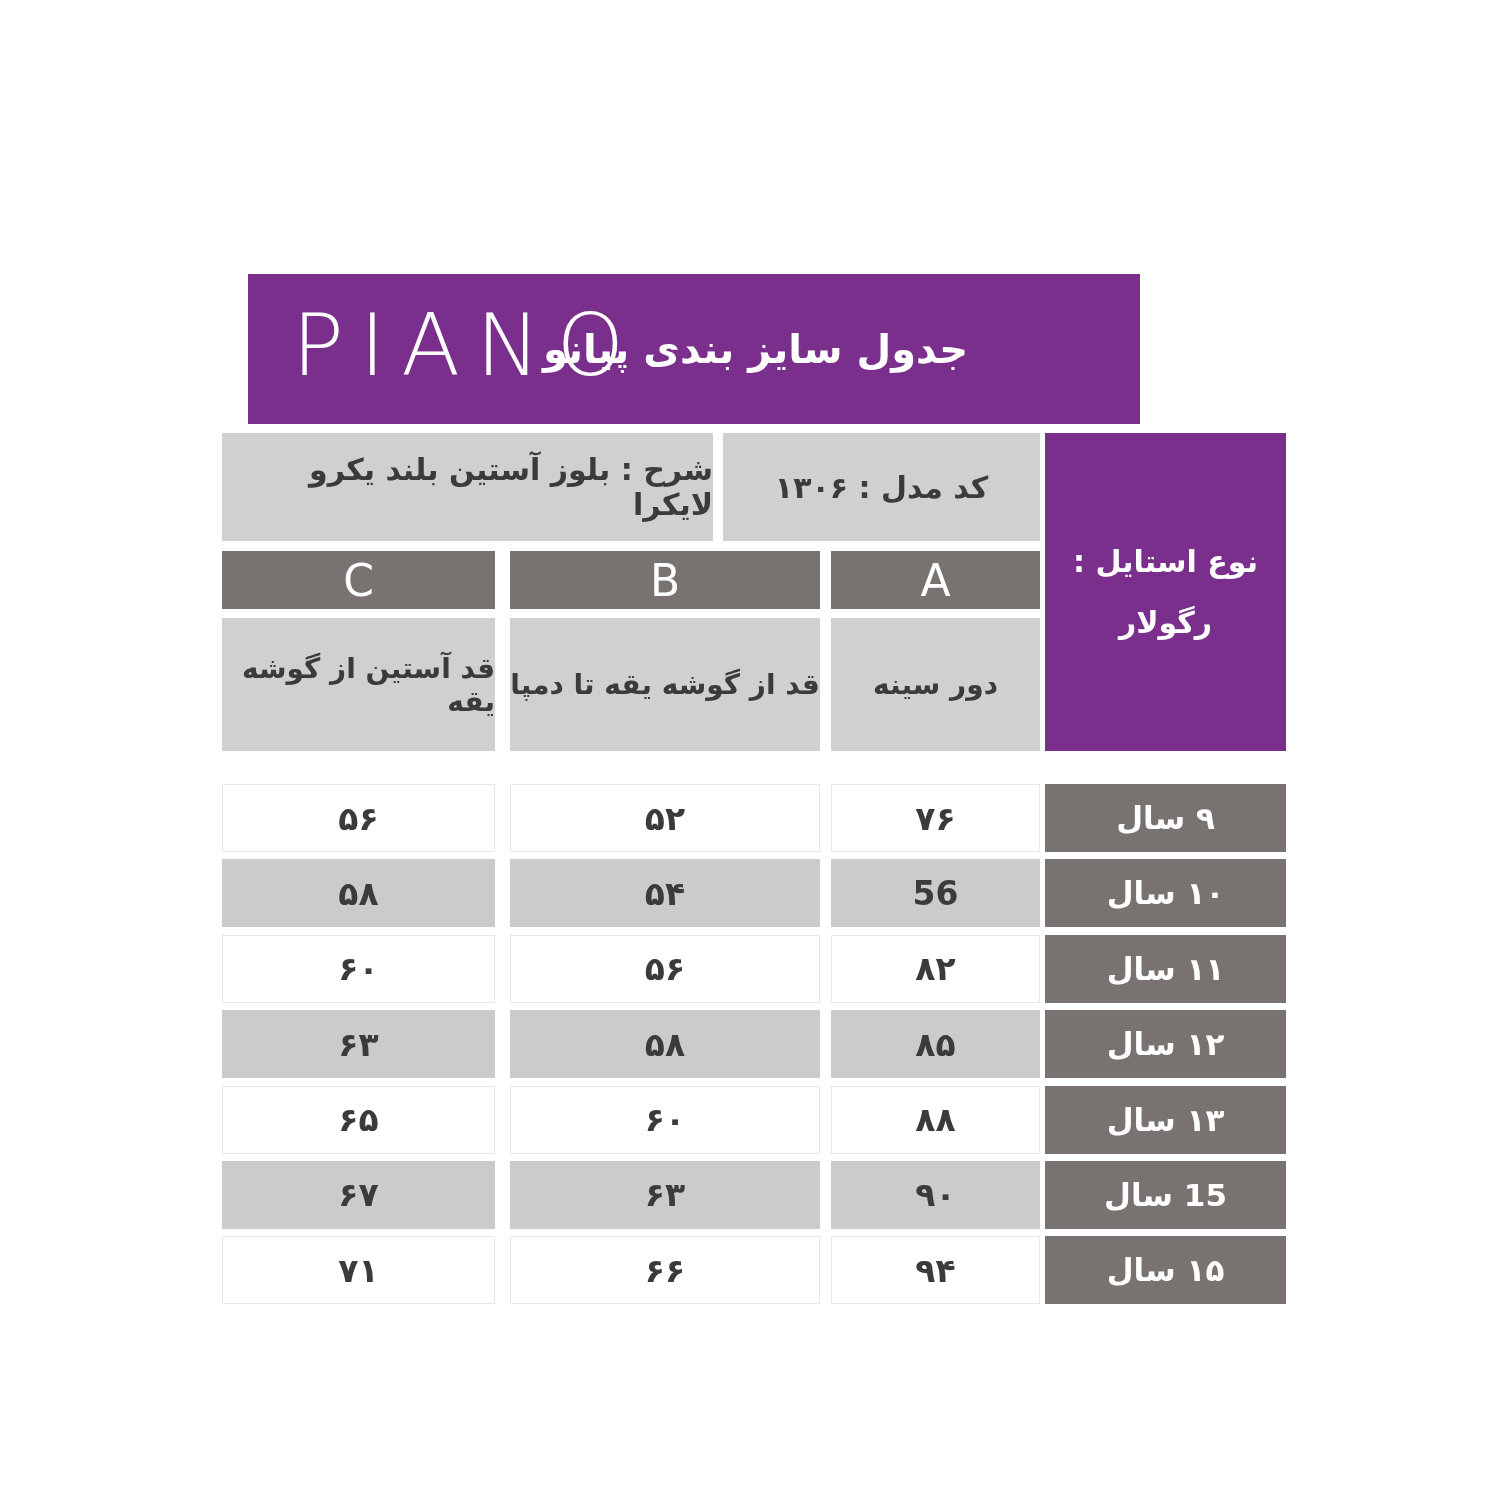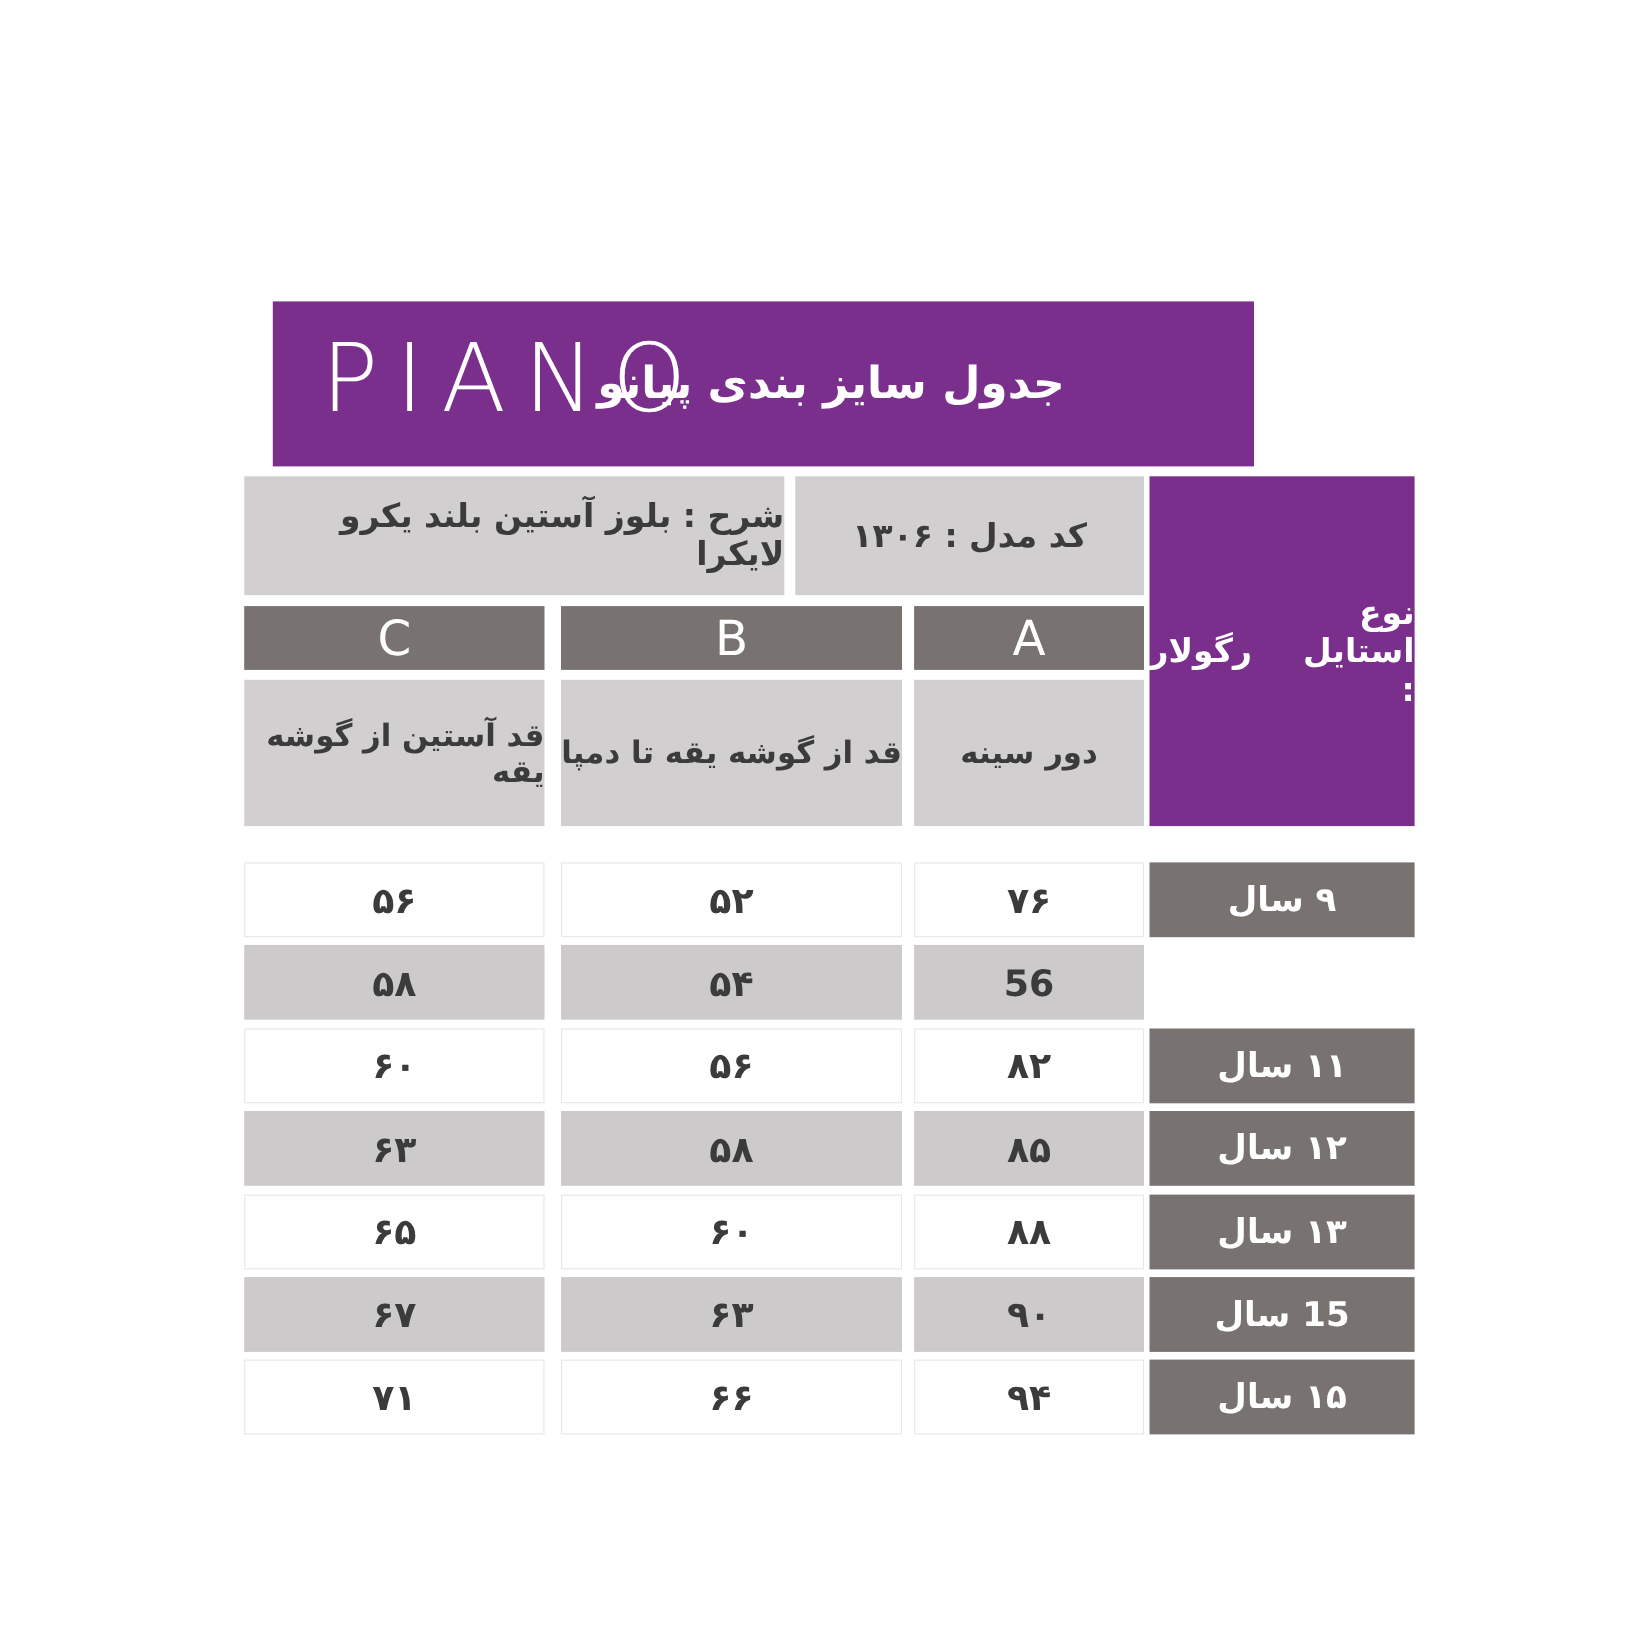--- a/index.html
+++ b/index.html
@@ -14,21 +14,21 @@
              font-size:86px;font-weight:200;letter-spacing:16px;font-family:"DejaVu Sans",sans-serif;}
   .band-title{position:absolute;right:172px;top:50%;transform:translateY(-50%);color:#ffffff;
               font-size:40px;font-weight:bold;direction:rtl;}
 
   
   .desc-cell {left:0;   top:159px;width:491px;height:108px;background:var(--light,#D1CFD0);
               color:var(--text,#3B3B3B);font-size:30px;font-weight:bold;direction:rtl;}
   .model-cell{left:501px;top:159px;width:317px;height:108px;background:var(--light,#D1CFD0);
               color:var(--text,#3B3B3B);font-size:30px;font-weight:bold;direction:rtl;}
   .style-cell{left:823px;top:159px;width:241px;height:318px;background:var(--purple,#7A2F8C);
-              color:#ffffff;font-size:30px;font-weight:bold;flex-direction:row;gap:26px;direction:rtl;}
+              color:#ffffff;font-size:30px;font-weight:bold;flex-direction:column;gap:26px;direction:rtl;}
 
   
   .col-c{left:0;width:273px;}
   .col-b{left:288px;width:310px;}
   .col-a{left:609px;width:209px;}
   .col-age{left:823px;width:241px;}
 
   
   .hdr{top:277px;height:58px;background:var(--dark,#787271);color:#ffffff;font-size:44px;}
 
@@ -78,20 +78,21 @@
         <div class="cell val col-c">۵۶</div>
         <div class="cell val col-b">۵۲</div>
         <div class="cell val col-a">۷۶</div>
         <div class="cell age col-age">۹ سال</div>
       </div>
 
       <div class="drow row-gray">
         <div class="cell val col-c">۵۸</div>
         <div class="cell val col-b">۵۴</div>
         <div class="cell val col-a">56</div>
+        <div class="cell age col-age">۱۰ سال</div>
       </div>
 
       <div class="drow row-white">
         <div class="cell val col-c">۶۰</div>
         <div class="cell val col-b">۵۶</div>
         <div class="cell val col-a">۸۲</div>
         <div class="cell age col-age">۱۱ سال</div>
       </div>
 
       <div class="drow row-gray">

